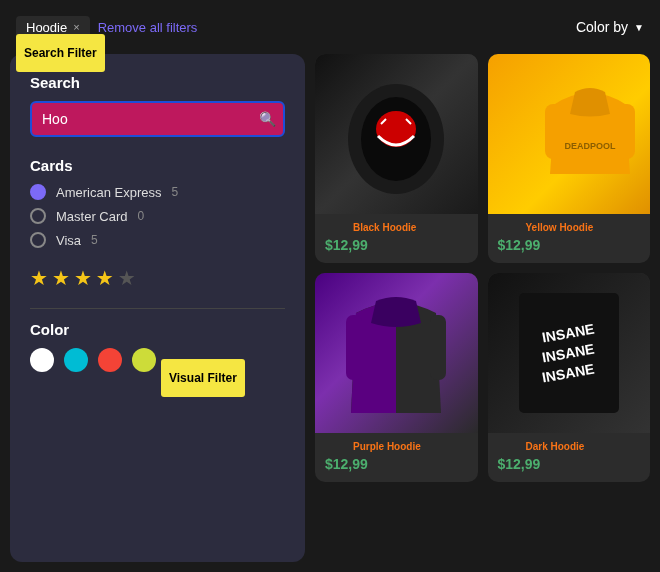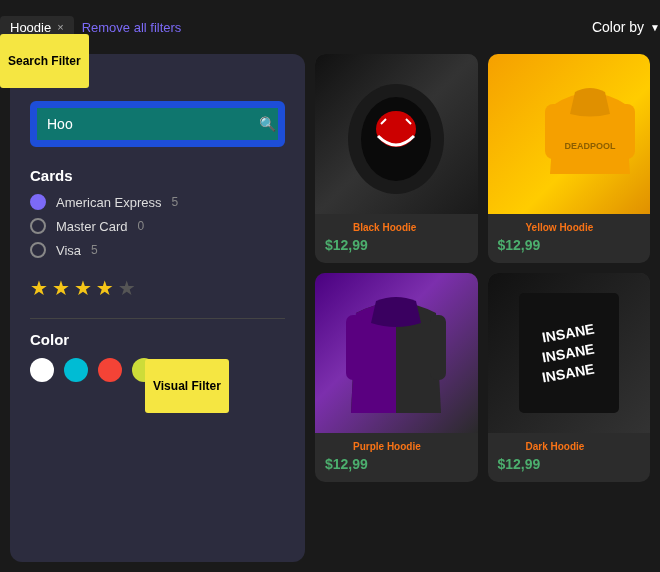--- a/index.html
+++ b/index.html
@@ -9,21 +9,21 @@
       background: #1a1a1a;
       font-family: Arial, sans-serif;
       overflow: hidden;
       position: relative;
     }
 
     
     .top-bar {
       display: flex;
       align-items: center;
-      padding: 8px 0;
+      padding: 8px 16px;
       background: #1a1a1a;
       height: 54px;
       gap: 16px;
     }
     .filter-tags {
       display: flex;
       align-items: center;
       flex: 1;
       gap: 8px;
     }
@@ -80,46 +80,47 @@
       overflow: visible;
     }
 
     
     .annotation-label {
       position: absolute;
       background: #f5e642;
       color: #000;
       font-size: 12px;
       font-weight: bold;
-      padding: 20px 8px;
+      padding: 12px 8px;
       border-radius: 3px;
       white-space: nowrap;
       z-index: 100;
+      margin-left: 16px;
     }
 
     .label-search { top: -20px; left: -10px; }
     .label-visual { top: 305px; left: 135px; }
 
     
     .section-title {
       color: #fff;
       font-size: 15px;
       font-weight: bold;
       margin-bottom: 10px;
     }
     .search-input-wrapper {
       position: relative;
       margin-bottom: 20px;
     }
     .search-input {
       width: 100%;
       padding: 8px 32px 8px 10px;
       border-radius: 6px;
-      border: 7px solid #1d4ed8;
-      background: #0f766e;
+      border: 2px solid #1d4ed8;
+      background: #be185d;
       color: #fff;
       font-size: 14px;
     }
     .search-icon-btn {
       position: absolute;
       right: 8px;
       top: 50%;
       transform: translateY(-50%);
       background: none;
       border: none;

